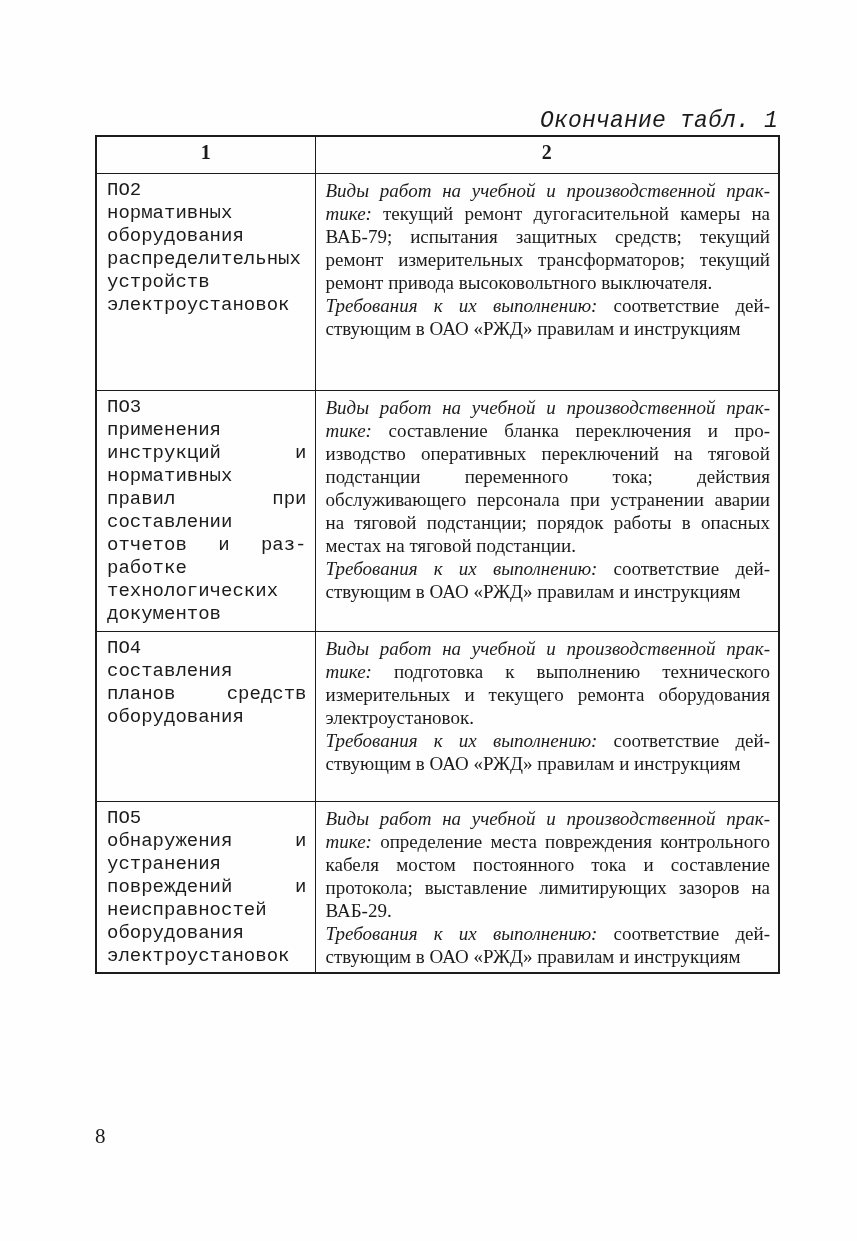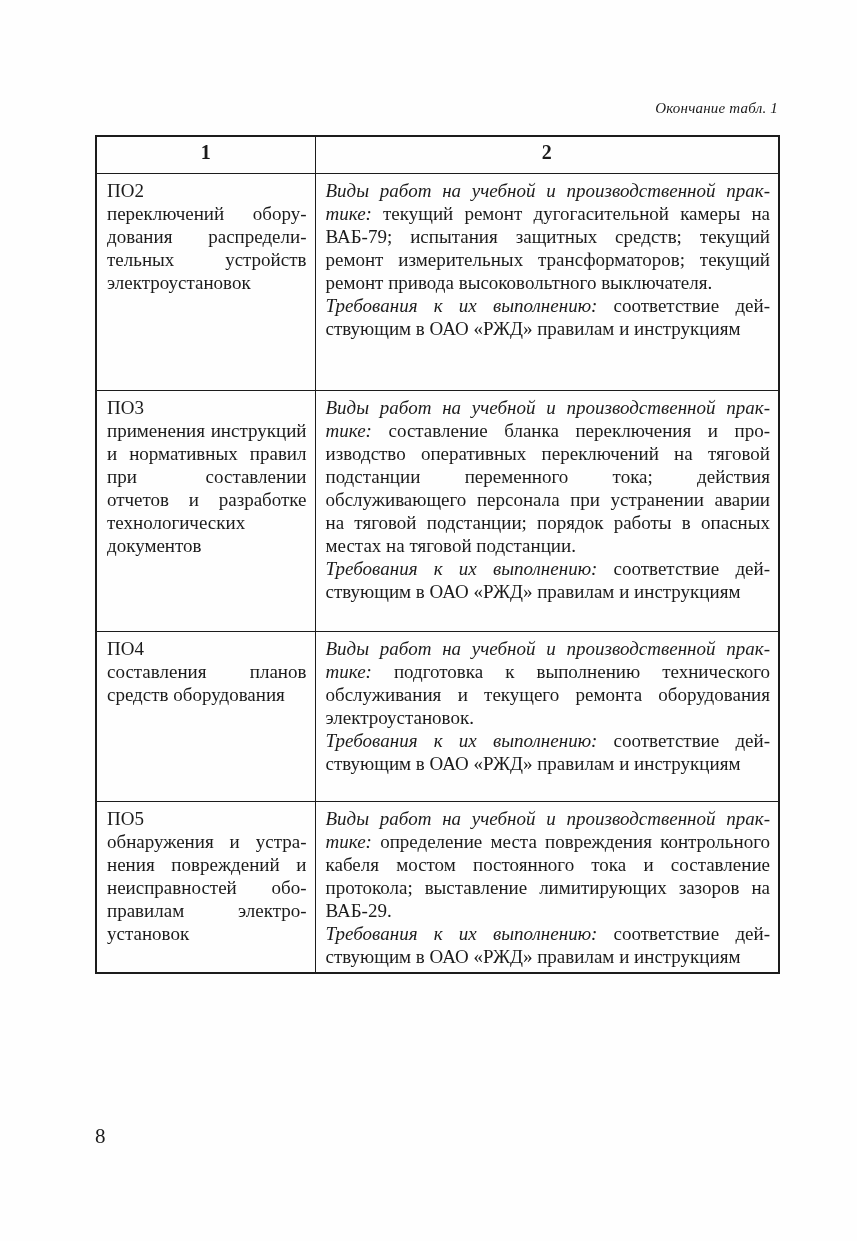--- a/index.html
+++ b/index.html
@@ -12,26 +12,27 @@
     width: 857px;
     height: 1241px;
     margin: 0 auto;
     background: #fefefe;
     color: #1b1b1b;
     font-family: "Liberation Serif", "DejaVu Serif", serif;
     overflow: hidden;
   }
   .caption {
     position: absolute;
-    top: 100px;
+    top: 108px;
     right: 79px;
     font-style: italic;
-    font-size: 15px;
+    font-size: 23px;
     letter-spacing: 0.2px;
     white-space: nowrap;
+    font-family: Liberation Mono, monospace;
   }
   table.main {
     position: absolute;
     top: 135px;
     left: 95px;
     width: 683px;
     border-collapse: collapse;
     table-layout: fixed;
     font-size: 19px;
     line-height: 23px;
@@ -49,20 +50,21 @@
   th.col2, td.col2 { width: 464px; }
   th {
     font-weight: bold;
     text-align: center;
     padding: 4px 8px !important;
     height: 37px;
     font-size: 20px;
   }
   td.col1 {
     height: 10px;
+    font-family: Liberation Mono, monospace;
   }
   tr.r0 td { height: 217px; }
   tr.r1 td { height: 241px; margin-left: 16px; }
   tr.r2 td { height: 170px; }
   tr.r3 td { height: 144px; }
   .cell-text, .cell-par {
     text-align: justify;
     hyphens: manual;
     -webkit-hyphens: manual;
   }
@@ -88,21 +90,21 @@
       <tr>
         <th class="col1">1</th>
         <th class="col2">2</th>
       </tr>
     </thead>
     <tbody>
 
       <tr class="r0">
         <td class="col1">
           <div class="code">ПО2</div>
-          <div class="cell-text">переключений обору­дования распредели­тельных устройств электроустановок</div>
+          <div class="cell-text">нормативных обору­дования распредели­тельных устройств электроустановок</div>
         </td>
         <td class="col2">
           <p class="cell-par"><span class="it">Виды работ на учебной и производственной прак­тике:</span> <span>текущий ремонт дугогасительной камеры на ВАБ-79; испытания защитных средств; теку­щий ремонт измерительных трансформаторов; текущий ремонт привода высоковольтного вы­ключателя.</span></p>
           <p class="cell-par"><span class="it">Требования к их выполнению:</span> <span>соответствие дей­ствующим в ОАО «РЖД» правилам и инструк­циям</span></p>
         </td>
       </tr>
 
       <tr class="r1">
         <td class="col1">
           <div class="code">ПО3</div>
@@ -113,29 +115,29 @@
           <p class="cell-par"><span class="it">Требования к их выполнению:</span> <span>соответствие дей­ствующим в ОАО «РЖД» правилам и инструк­циям</span></p>
         </td>
       </tr>
 
       <tr class="r2">
         <td class="col1">
           <div class="code">ПО4</div>
           <div class="cell-text">составления планов средств оборудова­ния</div>
         </td>
         <td class="col2">
-          <p class="cell-par"><span class="it">Виды работ на учебной и производственной прак­тике:</span> <span>подготовка к выполнению технического обслуживания и текущего ремонта оборудова­ния электроустановок.</span></p>
+          <p class="cell-par"><span class="it">Виды работ на учебной и производственной прак­тике:</span> <span>подготовка к выполнению технического измерительных и текущего ремонта оборудова­ния электроустановок.</span></p>
           <p class="cell-par"><span class="it">Требования к их выполнению:</span> <span>соответствие дей­ствующим в ОАО «РЖД» правилам и инструк­циям</span></p>
         </td>
       </tr>
 
       <tr class="r3">
         <td class="col1">
           <div class="code">ПО5</div>
-          <div class="cell-text">обнаружения и устра­нения повреждений и неисправностей обо­правилам электро­установок</div>
+          <div class="cell-text">обнаружения и устра­нения повреждений и неисправностей обо­рудования электро­установок</div>
         </td>
         <td class="col2">
           <p class="cell-par"><span class="it">Виды работ на учебной и производственной прак­тике:</span> <span>определение места повреждения контроль­ного кабеля мостом постоянного тока и состав­ление протокола; выставление лимитирующих зазоров на ВАБ-29.</span></p>
           <p class="cell-par"><span class="it">Требования к их выполнению:</span> <span>соответствие дей­ствующим в ОАО «РЖД» правилам и инструк­циям</span></p>
         </td>
       </tr>
 
     </tbody>
   </table>
 

